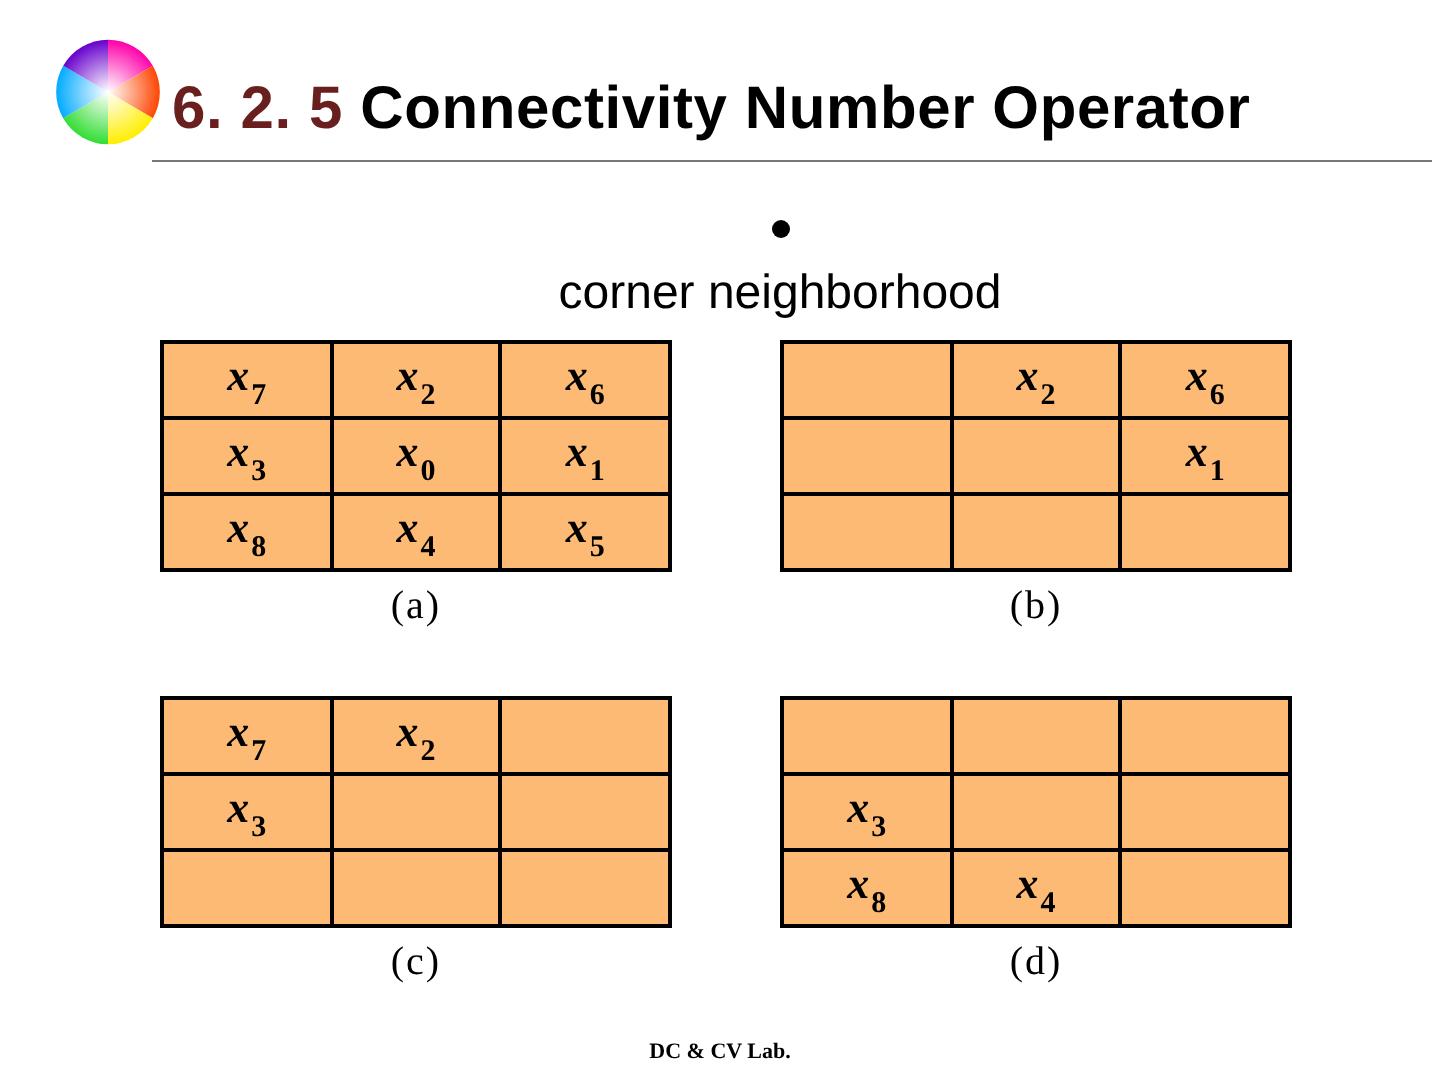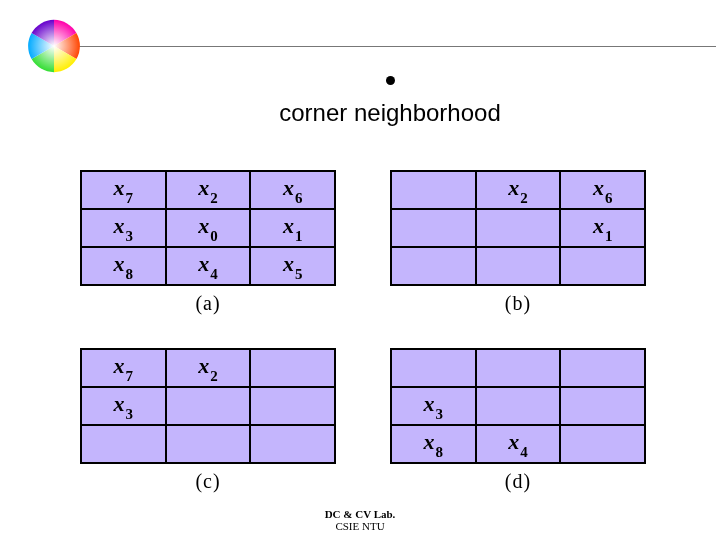--- a/index.html
+++ b/index.html
@@ -68,21 +68,21 @@
   }
   .grid-a { left: 0;   top: 0; }
   .grid-b { left: 310px; top: 0; }
   .grid-c { left: 0;   top: 178px; }
   .grid-d { left: 310px; top: 178px; }
   table.g {
     border-collapse: collapse;
     width: 256px;
     height: 114px;
     table-layout: fixed;
-    background: #c4b5fd;
+    background: #fdba74;
   }
   table.g td {
     border: 2.5px solid #000;
     text-align: center;
     vertical-align: middle;
     font-family: "Times New Roman", serif;
     font-style: italic;
     font-weight: bold;
     font-size: 22px;
     padding: 0;
@@ -128,20 +128,23 @@
     <g>
       <path d="M30 30 L30 2  A28 28 0 0 1 54 16 Z" fill="#ff00aa"></path>
       <path d="M30 30 L54 16 A28 28 0 0 1 54 44 Z" fill="#ff4400"></path>
       <path d="M30 30 L54 44 A28 28 0 0 1 30 58 Z" fill="#ffee00"></path>
       <path d="M30 30 L30 58 A28 28 0 0 1 6 44 Z" fill="#33dd33"></path>
       <path d="M30 30 L6 44  A28 28 0 0 1 6 16 Z" fill="#00aaff"></path>
       <path d="M30 30 L6 16  A28 28 0 0 1 30 2  Z" fill="#6600cc"></path>
     </g>
     <circle cx="30" cy="30" r="28" fill="url(#rg)"></circle>
   </svg>
+  <h1 class="title">
+    <span class="sec">6. 2. 5</span><span> Connectivity Number Operator</span>
+  </h1>
   <div class="hr"></div>
 </div>
 
 <div class="content">
   <div class="bullet-line">
     <span class="bullet-dot"></span>
     <span>corner neighborhood</span>
   </div>
 </div>
 
@@ -236,14 +239,13 @@
           </tr>
     </tbody>
       </table>
     <div class="caption">(d)</div>
   </div>
 
 </div>
 
 <div class="footer">
   <div class="l1">DC &amp; CV Lab.</div>
-  <div>CSIE NTU</div>
 </div>
 
 </body></html>

